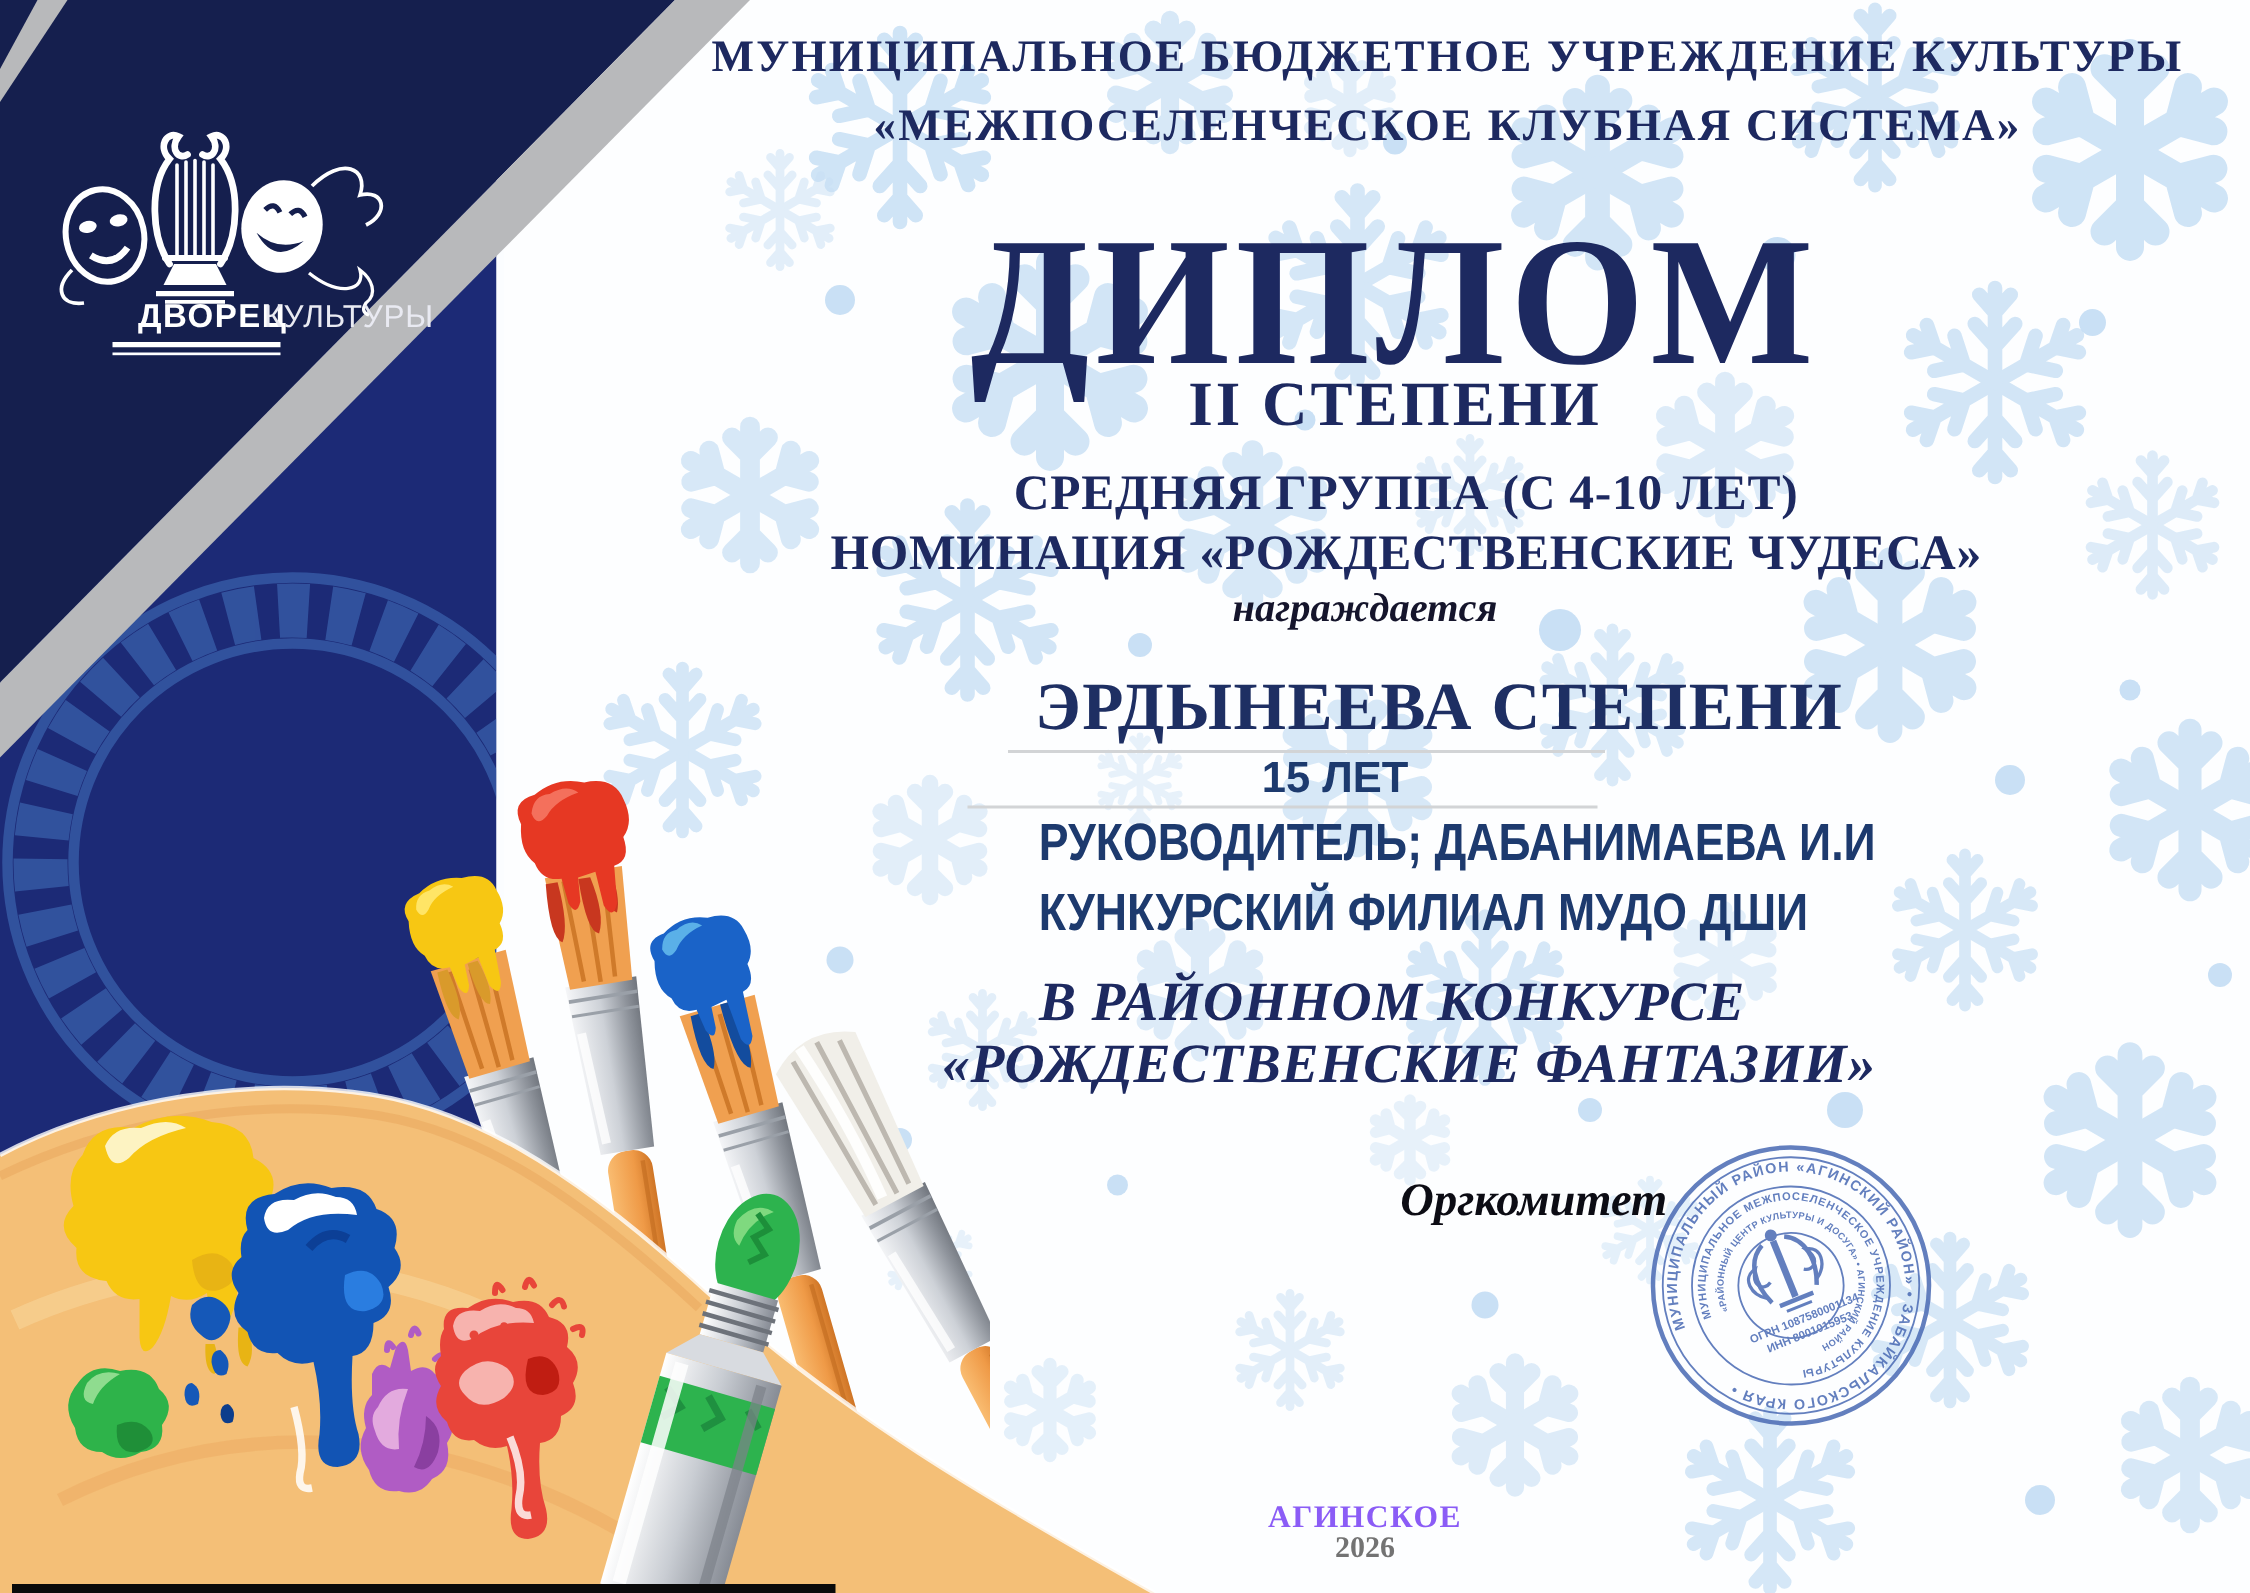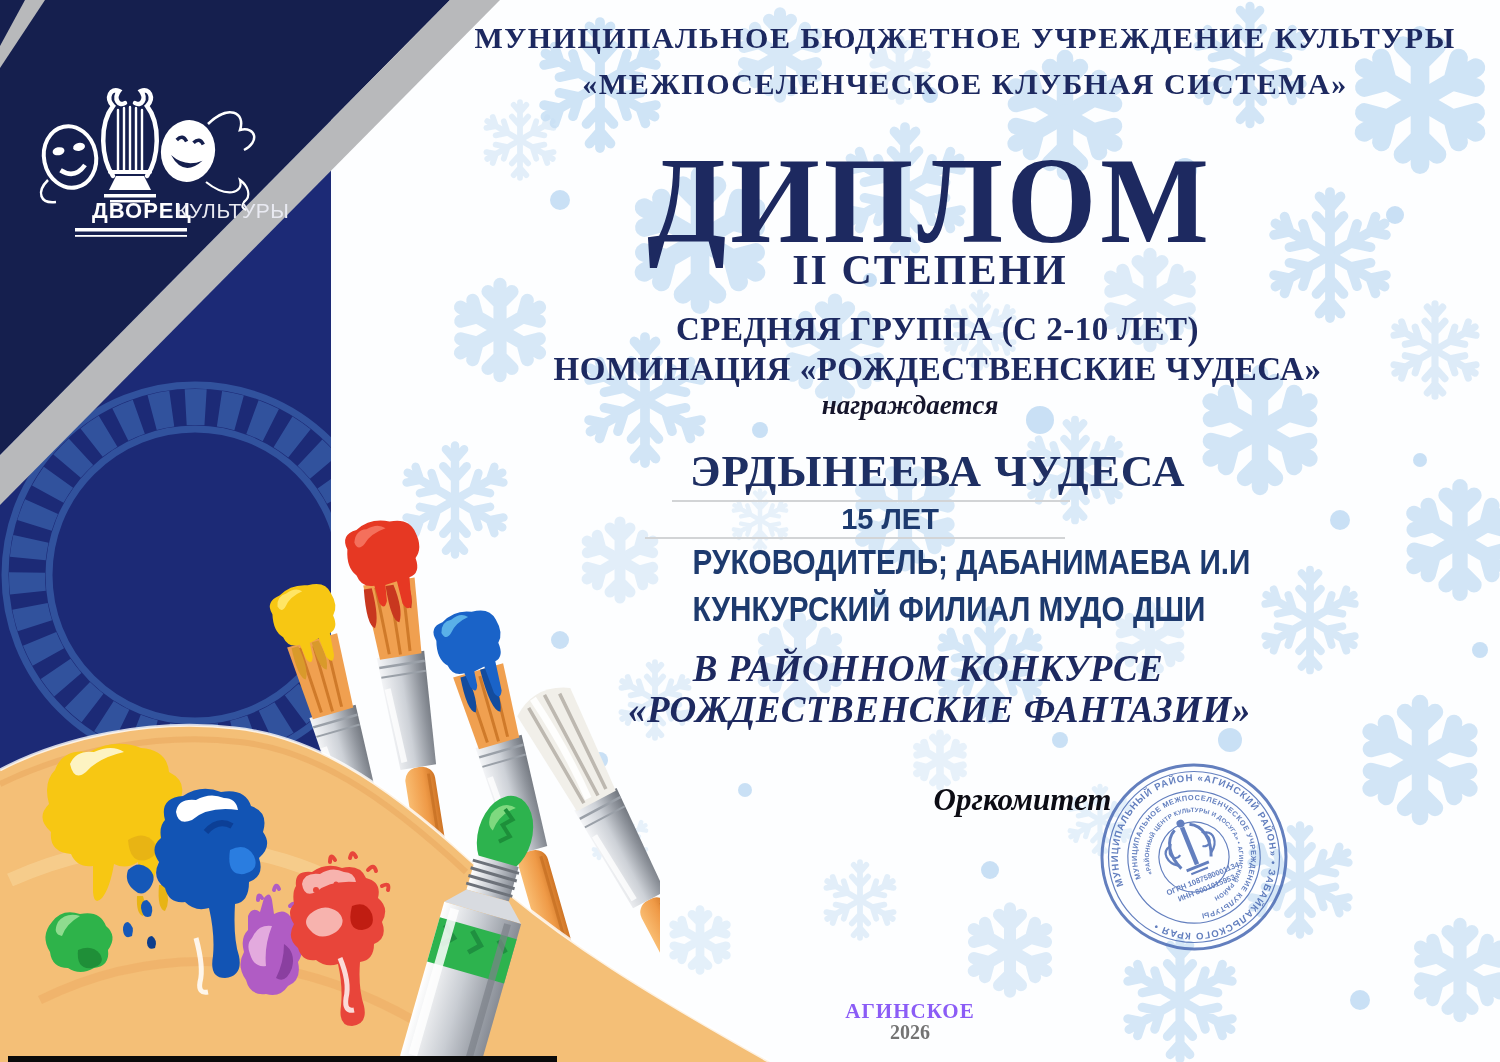--- a/index.html
+++ b/index.html
@@ -352,26 +352,26 @@
     </g>
   </svg>
 
   <div style="position:absolute;inset:0;z-index:7">
     <div class="t org-line" style="top:22px">МУНИЦИПАЛЬНОЕ БЮДЖЕТНОЕ УЧРЕЖДЕНИЕ КУЛЬТУРЫ</div>
     <div class="t org-line" style="top:68px">«МЕЖПОСЕЛЕНЧЕСКОЕ КЛУБНАЯ СИСТЕМА»</div>
 
     <div class="t title" style="top:138px">ДИПЛОМ</div>
     <div class="t degree" style="top:248px">II СТЕПЕНИ</div>
 
-    <div class="t gline" style="top:312px">СРЕДНЯЯ ГРУППА (С 2-10 ЛЕТ)</div>
+    <div class="t gline" style="top:312px">СРЕДНЯЯ ГРУППА (С 4-10 ЛЕТ)</div>
     <div class="t gline" style="top:352px">НОМИНАЦИЯ «РОЖДЕСТВЕНСКИЕ ЧУДЕСА»</div>
 
     <div class="t awarded" style="top:391px">награждается</div>
 
-    <div class="t bigname" style="top:448px">ЭРДЫНЕЕВА ЧУДЕСА</div>
+    <div class="t bigname" style="top:448px">ЭРДЫНЕЕВА СТЕПЕНИ</div>
     <div class="rule" style="left:672px;top:500px;width:398px"></div>
 
     <div class="t sans age" style="top:504px">15 ЛЕТ</div>
     <div class="rule" style="left:645px;top:537px;width:420px"></div>
 
     <div class="t sans sup cond" style="top:544px">РУКОВОДИТЕЛЬ; ДАБАНИМАЕВА И.И</div>
     <div class="t sans sup cond" style="top:591px">КУНКУРСКИЙ ФИЛИАЛ МУДО ДШИ</div>
 
     <div class="t event" style="top:650px">В РАЙОННОМ КОНКУРСЕ</div>
     <div class="t event" style="top:691px">«РОЖДЕСТВЕНСКИЕ ФАНТАЗИИ»</div>

